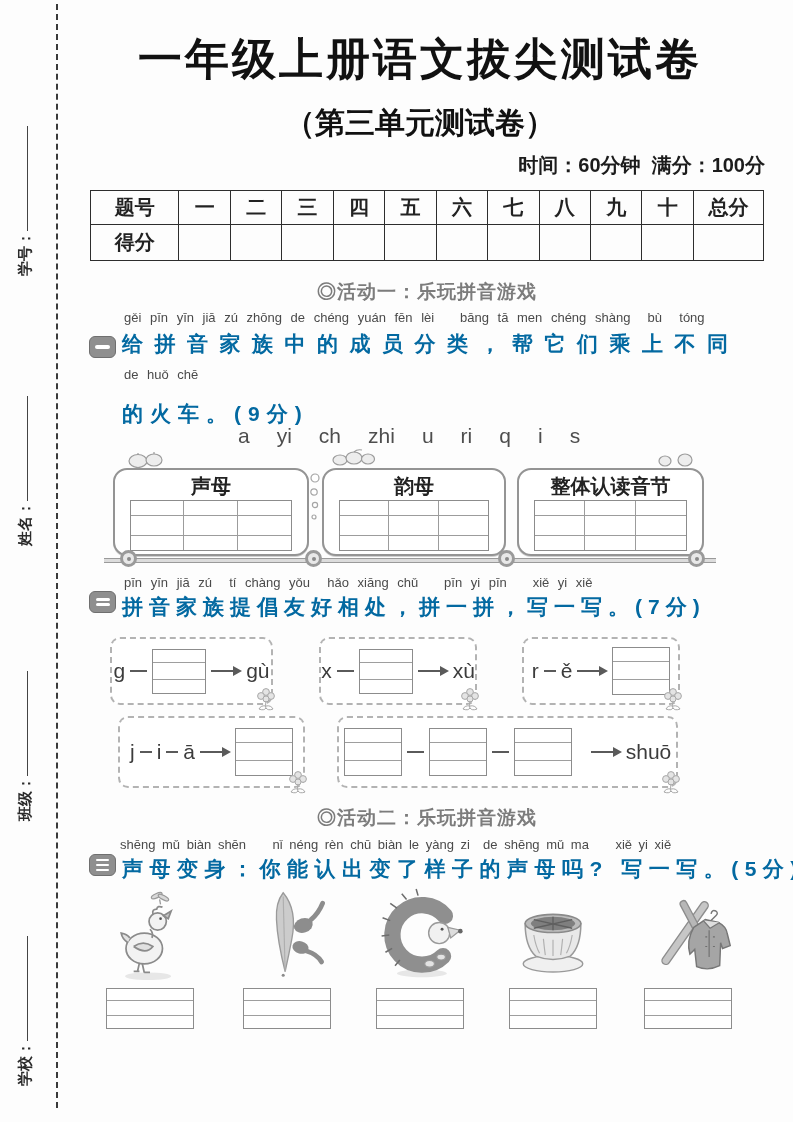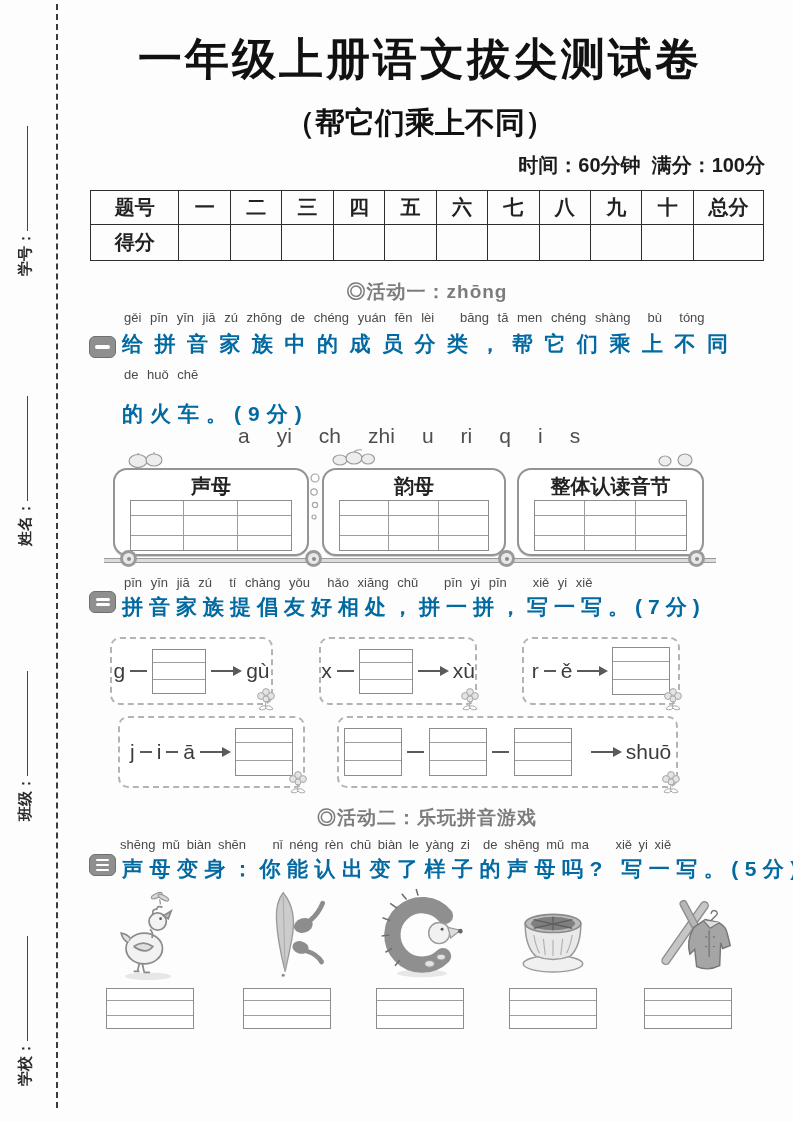--- a/index.html
+++ b/index.html
@@ -85,21 +85,21 @@
   <div class="side-field" style="left:-48px; top:735px;">
     <span>班级：</span>
       <span class="fline"></span>
   </div>
   <div class="side-field" style="left:-48px; top:1000px;">
     <span>学校：</span>
       <span class="fline"></span>
   </div>
 
   <div class="title">一年级上册语文拔尖测试卷</div>
-  <div class="subtitle">（帮它们乘上不同）</div>
+  <div class="subtitle">（第三单元测试卷）</div>
   <div class="exam-info">时间：60分钟  满分：100分</div>
 
   <table class="score-table">
     <colgroup>
       <col style="width:86px">
         <col style="width:50px">
         <col style="width:50px">
         <col style="width:50px">
         <col style="width:50px">
         <col style="width:50px">
@@ -135,21 +135,21 @@
           <td></td>
       <td></td>
           <td></td>
       <td></td>
           <td></td>
       <td></td>
     </tr>
   </tbody>
     </table>
 
-  <div class="act-header" style="top:279px;">◎活动一：zhōng</div>
+  <div class="act-header" style="top:279px;">◎活动一：乐玩拼音游戏</div>
 
   <div class="q-badge badge-1" style="left:89px; top:336px;">
       <i></i>
     </div>
   <div class="pinyin-line" style="left:124px; top:310px;">gěi pīn yīn jiā zú zhōng de chéng yuán fēn lèi   bāng tā men chéng shàng  bù  tóng</div>
   <div class="hanzi-line" style="left:122px; top:330px; letter-spacing:11.5px;">给拼音家族中的成员分类，帮它们乘上不同</div>
   <div class="pinyin-line" style="left:124px; top:367px;">de huǒ chē</div>
   <div class="hanzi-line" style="left:122px; top:400px; letter-spacing:7px;">的火车。(9分)</div>
 
   <div class="letters-row">

